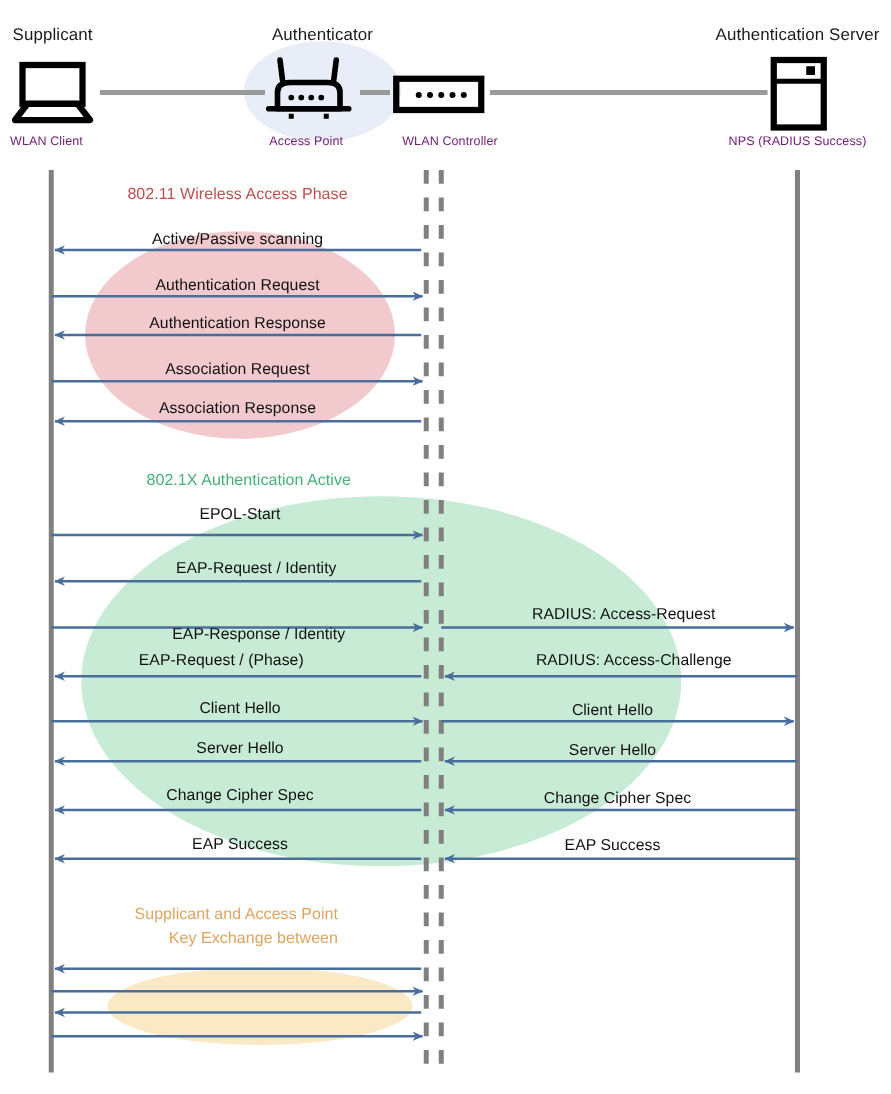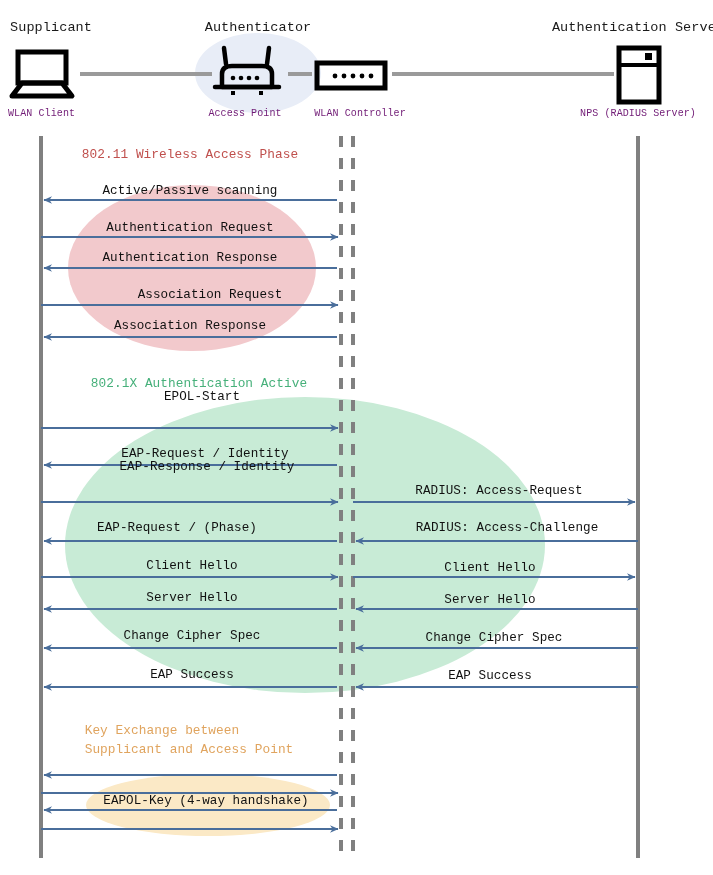--- a/index.html
+++ b/index.html
@@ -13,21 +13,20 @@
     width: 713px;
     height: 875px;
     overflow: hidden;
     position: relative;
     color: #111111;
   }
   #stage {
     position: relative;
     width: 713px;
     height: 875px;
-    font-family: Liberation Mono, monospace;
   }
   #stage svg {
     position: absolute;
     left: 0;
     top: 0;
   }
   .hdr-label {
     position: absolute;
     font-size: 13.5px;
     color: #1a1a1a;
@@ -46,21 +45,21 @@
     font-size: 12.6px;
     color: #111111;
     white-space: nowrap;
     text-align: center;
     letter-spacing: 0.05px;
   }
   .phase-label {
     position: absolute;
     font-size: 12.8px;
     white-space: nowrap;
-    text-align: left;
+    text-align: right;
     letter-spacing: 0.05px;
   }
   .phase-label.two-line {
     line-height: 1.45;
   }
 </style>
 </head>
 <body>
 
 <div id="stage">
@@ -159,47 +158,46 @@
     </g>
   </svg>
 
   <div class="hdr-label" style="left:10px; top:20px;">Supplicant</div>
   <div class="hdr-label" style="left:258px; top:20px; transform:translateX(-50%);">Authenticator</div>
   <div class="hdr-label" style="left:638px; top:20px; transform:translateX(-50%);">Authentication Server</div>
 
   <div class="node-caption" style="left:8px; top:108px;">WLAN Client</div>
   <div class="node-caption" style="left:245px; top:108px; transform:translateX(-50%);">Access Point</div>
   <div class="node-caption" style="left:360px; top:108px; transform:translateX(-50%);">WLAN Controller</div>
-  <div class="node-caption" style="left:638px; top:108px; transform:translateX(-50%);">NPS (RADIUS Server)</div>
+  <div class="node-caption" style="left:638px; top:108px; transform:translateX(-50%);">NPS (RADIUS Success)</div>
 
   <div class="phase-label" style="left:190px; top:147px; transform:translateX(-50%); color:#C0504D;">802.11 Wireless Access Phase</div>
 
   <div class="msg-label" style="left:190px; top:184px; transform:translateX(-50%);">Active/Passive scanning</div>
   <div class="msg-label" style="left:190px; top:221px; transform:translateX(-50%);">Authentication Request</div>
   <div class="msg-label" style="left:190px; top:251px; transform:translateX(-50%);">Authentication Response</div>
-  <div class="msg-label" style="left:190px; top:288px; transform:translateX(-50%);margin-left:20px;">Association Request</div>
+  <div class="msg-label" style="left:190px; top:288px; transform:translateX(-50%);">Association Request</div>
   <div class="msg-label" style="left:190px; top:319px; transform:translateX(-50%);">Association Response</div>
 
   <div class="phase-label" style="left:199px; top:376px; transform:translateX(-50%); color:#46B07A;">802.1X Authentication Active</div>
 
-  <div class="msg-label" style="left:192px; top:390px; transform:translateX(-50%);margin-left:10px;">EPOL-Start</div>
+  <div class="msg-label" style="left:192px; top:404px; transform:translateX(-50%);">EPOL-Start</div>
   <div class="msg-label" style="left:205px; top:447px; transform:translateX(-50%);">EAP-Request / Identity</div>
-  <div class="msg-label" style="left:192px; top:460px; transform:translateX(-50%);padding-left:30px;">EAP-Response / Identity</div>
+  <div class="msg-label" style="left:192px; top:500px; transform:translateX(-50%);padding-left:30px;">EAP-Response / Identity</div>
   <div class="msg-label" style="left:499px; top:484px; transform:translateX(-50%);">RADIUS: Access-Request</div>
   <div class="msg-label" style="left:177px; top:521px; transform:translateX(-50%);">EAP-Request / (Phase)</div>
   <div class="msg-label" style="left:507px; top:521px; transform:translateX(-50%);">RADIUS: Access-Challenge</div>
   <div class="msg-label" style="left:192px; top:559px; transform:translateX(-50%);">Client Hello</div>
   <div class="msg-label" style="left:490px; top:561px; transform:translateX(-50%);">Client Hello</div>
   <div class="msg-label" style="left:192px; top:591px; transform:translateX(-50%);">Server Hello</div>
   <div class="msg-label" style="left:490px; top:593px; transform:translateX(-50%);">Server Hello</div>
   <div class="msg-label" style="left:192px; top:629px; transform:translateX(-50%);">Change Cipher Spec</div>
   <div class="msg-label" style="left:494px; top:631px; transform:translateX(-50%);">Change Cipher Spec</div>
   <div class="msg-label" style="left:192px; top:668px; transform:translateX(-50%);">EAP Success</div>
   <div class="msg-label" style="left:490px; top:669px; transform:translateX(-50%);">EAP Success</div>
 
   <div class="phase-label two-line" style="left:189px; top:722px; transform:translateX(-50%); color:#E0A45E;">
+    <div>Supplicant and Access Point</div>
     <div>Key Exchange between</div>
-    <div>Supplicant and Access Point</div>
   </div>
 
-  <div class="msg-label" style="left:206px; top:794px; transform:translateX(-50%); background:rgba(251,233,198,0.0);">EAPOL-Key (4-way handshake)</div>
 
 </div>
 
 </body></html>

